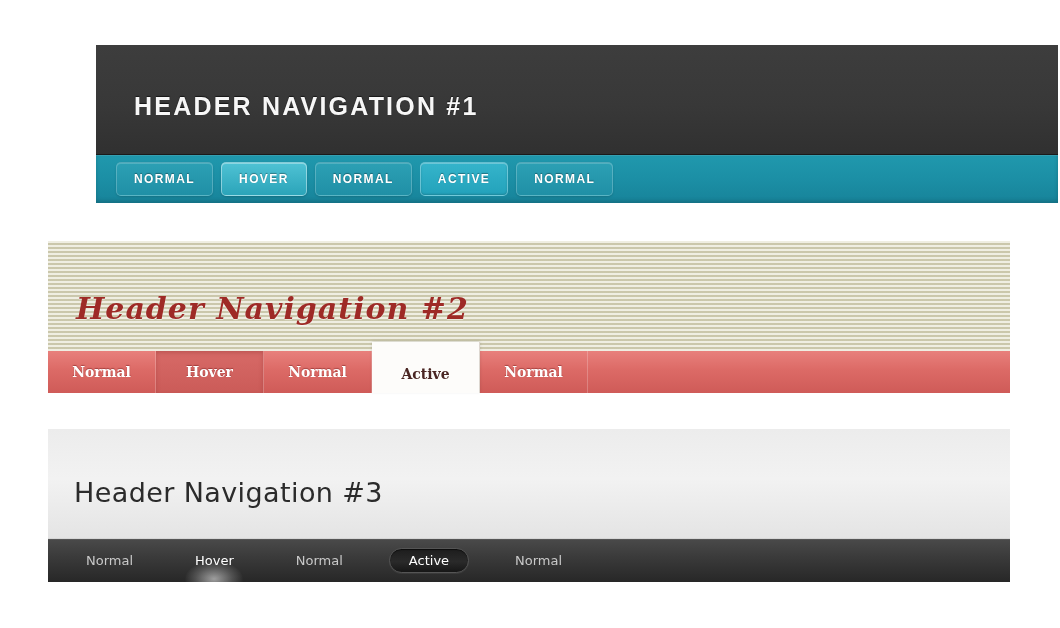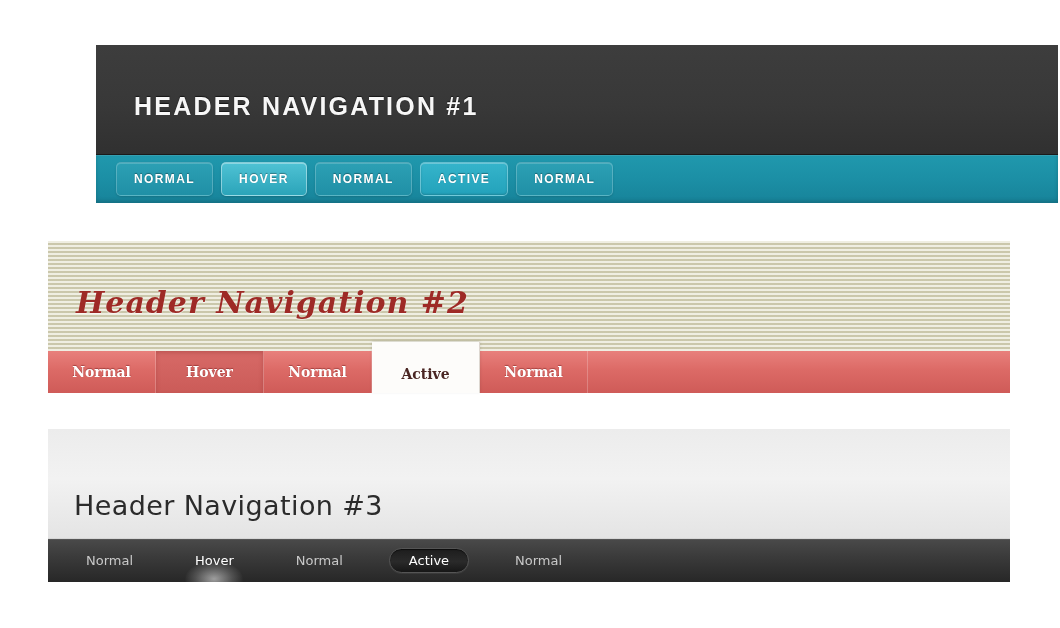--- a/index.html
+++ b/index.html
@@ -102,21 +102,21 @@
     background-color: #dcd9bf;
     background-image: repeating-linear-gradient(180deg,
       rgba(255,255,255,0.55) 0px, rgba(255,255,255,0.55) 2px,
       rgba(170,166,135,0.35) 2px, rgba(170,166,135,0.35) 4px);
   }
   .sec2-title {
     position: absolute;
     left: 28px;
     top: 50%;
     transform: translateY(-50%);
-    margin-top: 6px;
+    margin-top: 12px;
     color: #9e2a26;
     font-family: "DejaVu Serif", "Liberation Serif", serif;
     font-style: italic;
     font-weight: bold;
     font-size: 30px;
     letter-spacing: 1px;
     text-shadow: 0 1px 1px rgba(255,255,255,0.6);
   }
 
   .sec2-nav {
@@ -166,21 +166,21 @@
     height: 110px;
     position: relative;
     background: linear-gradient(180deg, #ececec 0%, #f2f2f2 45%, #e4e4e4 100%);
     box-shadow: inset 0 -1px 0 rgba(0,0,0,0.06);
   }
   .sec3-title {
     position: absolute;
     left: 26px;
     top: 50%;
     transform: translateY(-50%);
-    margin-top: 21px;
+    margin-top: 8px;
     color: #2b2b2b;
     font-family: "DejaVu Sans", sans-serif;
     font-weight: normal;
     font-size: 27px;
     letter-spacing: 0.4px;
   }
 
   .sec3-nav {
     height: 43px;
     background: linear-gradient(180deg, #4a4a4a 0%, #3b3b3b 40%, #272727 100%);

